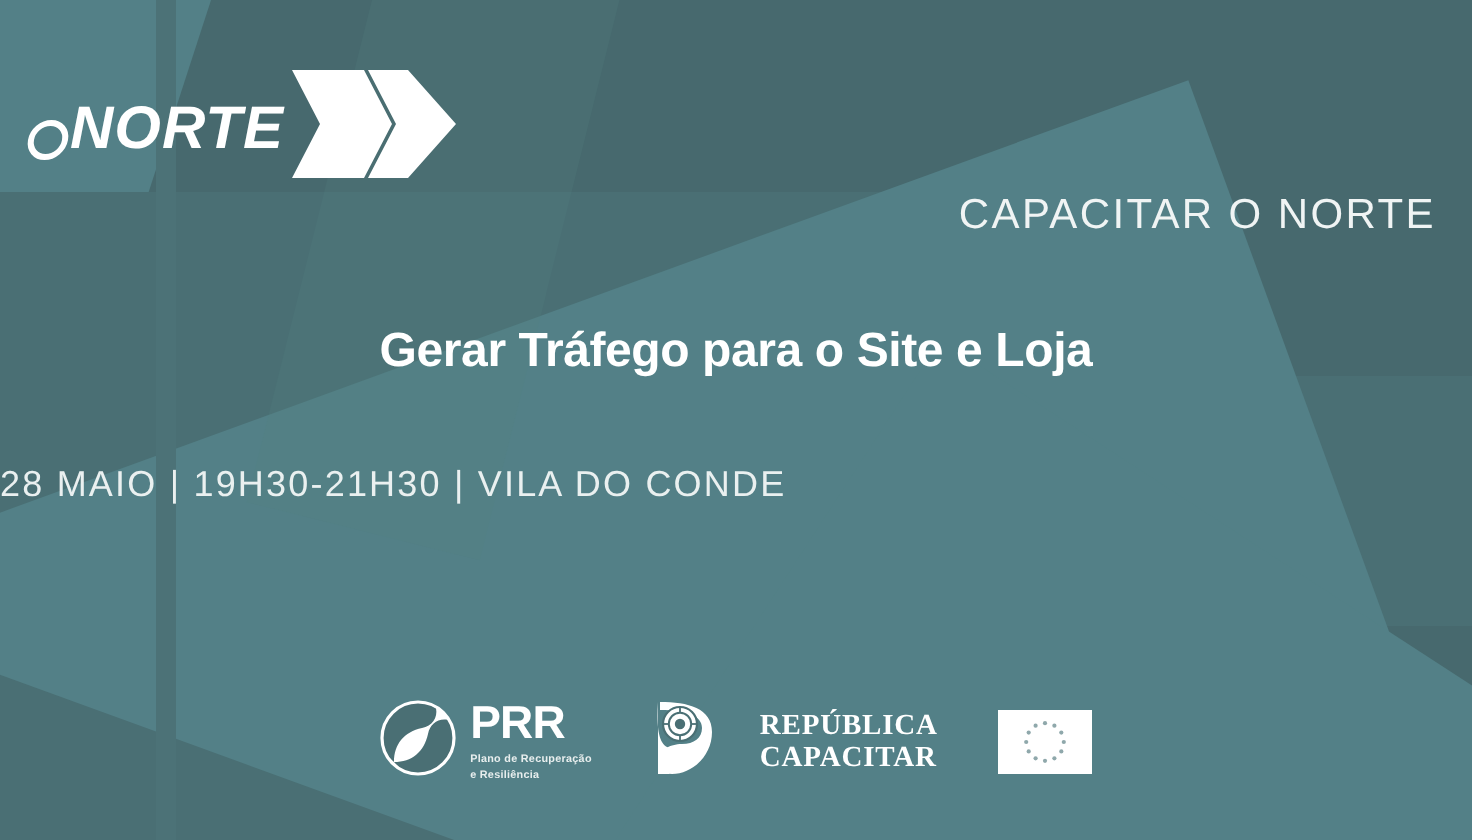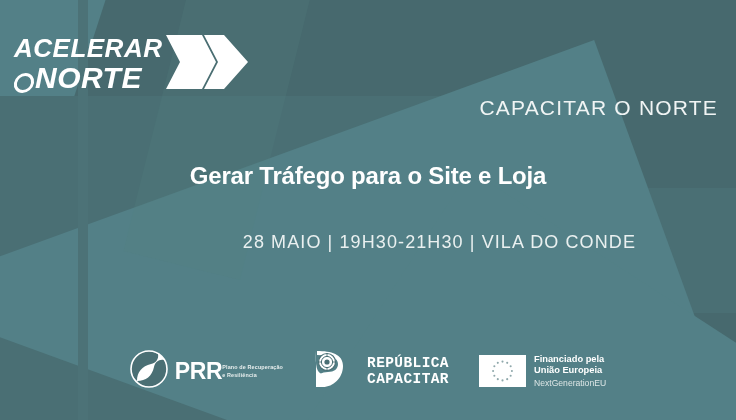--- a/index.html
+++ b/index.html
@@ -170,62 +170,62 @@
     text-align: center;
     font-size: 24px;
     font-weight: bold;
     letter-spacing: -0.2px;
     color: #ffffff;
   }
   .main-sub {
     position: absolute;
     left: 0; top: 232px;
     width: 636px;
-    text-align: right;
+    text-align: left;
     font-size: 18px;
     font-weight: 300;
     letter-spacing: 1.1px;
     color: #eaf0f0;
   }
 
   
   .footer {
     position: absolute;
     left: 0; top: 340px;
     width: 736px; height: 62px;
     display: flex;
     align-items: center;
     justify-content: center;
     gap: 30px;
   }
   .f-logo { display: flex; align-items: center; }
 
   
   .prr { gap: 7px; }
-  .prr-text { display: flex; flex-direction: row; line-height: 1; }
+  .prr-text { display: flex; flex-direction: column; line-height: 1; }
   .prr-title {
     font-size: 23px;
     font-weight: bold;
     letter-spacing: -0.4px;
     color: #ffffff;
   }
   .prr-sub {
     margin-top: 3px;
     font-size: 5.4px;
     font-weight: bold;
     line-height: 1.5;
     letter-spacing: 0.15px;
     color: #e8eeee;
     white-space: nowrap;
   }
 
   
   .rep { gap: 8px; }
   .rep-text {
-    font-family: Liberation Mono, monospace;
+    font-family: Liberation Serif, serif;
     font-size: 14.5px;
     font-weight: bold;
     line-height: 1.12;
     letter-spacing: 0.4px;
     color: #ffffff;
     white-space: nowrap;
     margin-left: 12px;
   }
 
   
@@ -266,21 +266,20 @@
     <div class="bg-shape shape-low-dark"></div>
     <div class="bg-shape shape-right-low"></div>
     <div class="bg-shape shape-left-edge"></div>
     <div class="bg-shape shape-top-sliver"></div>
   </div>
 
   <div class="header">
 
     <div class="logo-wrap">
       <div class="logo-text">
-        <div class="logo-acelerar">ACELERAR</div>
         <div class="logo-norte-row">
           <span class="logo-o"></span>
           <span class="logo-norte">NORTE</span>
         </div>
       </div>
       <span class="logo-arrows">
         <svg width="86" height="62" viewBox="0 0 86 62" aria-hidden="true">
           <polygon points="2,4 38,4 52,31 38,58 2,58 16,31" fill="#ffffff"></polygon>
           <polygon points="40,4 60,4 84,31 60,58 40,58 54,31" fill="#ffffff"></polygon>
         </svg>
@@ -351,21 +350,16 @@
             <circle cx="28.2" cy="24.15" r="1.05"></circle>
             <circle cx="23.5" cy="25.4" r="1.05"></circle>
             <circle cx="18.8" cy="24.15" r="1.05"></circle>
             <circle cx="15.35" cy="20.7" r="1.05"></circle>
             <circle cx="14.1" cy="16" r="1.05"></circle>
             <circle cx="15.35" cy="11.3" r="1.05"></circle>
             <circle cx="18.8" cy="7.85" r="1.05"></circle>
           </g>
         </svg>
       </span>
-      <span class="eu-text">
-        <span class="eu-line">Financiado pela</span>
-        <span class="eu-line">União Europeia</span>
-        <span class="eu-ngeu">NextGenerationEU</span>
-      </span>
     </div>
 
   </div>
 </div>
 
 </body></html>

